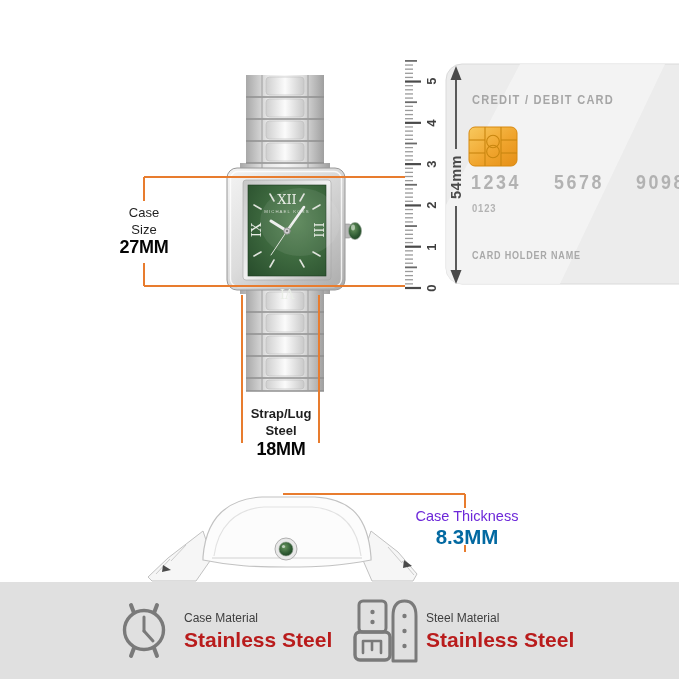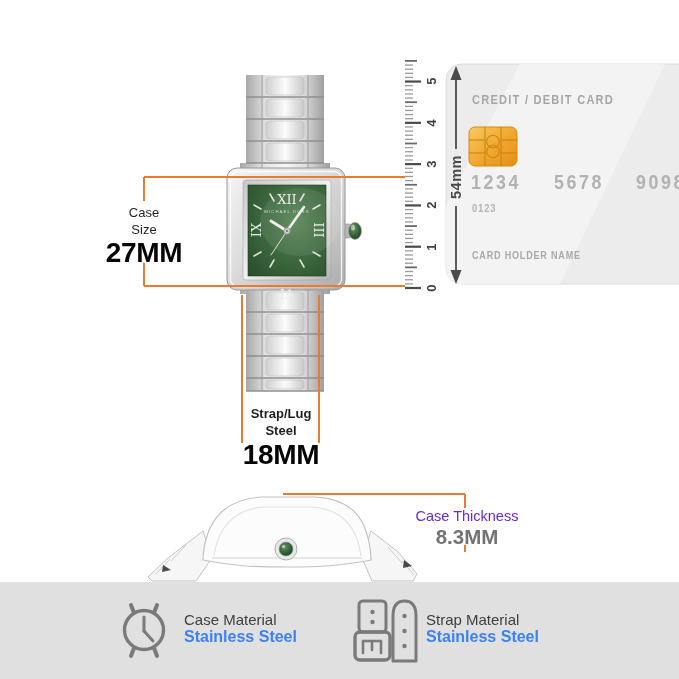--- a/index.html
+++ b/index.html
@@ -3,41 +3,41 @@
 <meta charset="utf-8">
 <style>
   html,body{margin:0;padding:0;background:#fff;}
   #stage{position:relative;width:679px;height:679px;overflow:hidden;background:#fff;
          font-family:"Liberation Sans",sans-serif;}
   #bg{position:absolute;left:0;top:0;width:679px;height:679px;}
   .txt{position:absolute;color:#222;}
   .center{text-align:center;}
   
   .mlabel{font-size:13px;line-height:1.28;color:#1f1f1f;}
-  .mvalue{font-size:28px;font-weight:bold;color:#050505;letter-spacing:-0.3px;}
+  .mvalue{font-size:18px;font-weight:bold;color:#050505;letter-spacing:-0.3px;}
   
   .rl{position:absolute;left:422px;width:18px;height:14px;display:flex;align-items:center;
       justify-content:center;font-size:13px;font-weight:bold;color:#3f3f3f;
       transform:rotate(-90deg);}
   .ruler54{position:absolute;left:426px;top:169px;width:60px;height:16px;display:flex;
       align-items:center;justify-content:center;font-size:14.5px;font-weight:bold;color:#4a4a4a;
       transform:rotate(-90deg);letter-spacing:.5px;}
   
   .cardtxt{color:#a6a6a6;font-weight:bold;transform-origin:left center;transform:scaleX(.82);}
   .card-title{left:472px;top:92px;font-size:13.5px;letter-spacing:1.5px;}
   .card-numbers{left:471px;top:170px;display:flex;gap:24px;color:#b2b2b2;}
   .card-numbers span{font-size:21px;font-weight:bold;letter-spacing:3px;
       transform:scaleX(.85);transform-origin:left center;display:inline-block;}
   .card-sub{left:472px;top:202px;font-size:11.5px;letter-spacing:1px;color:#b3b3b3;}
   .card-holder{left:472px;top:249px;font-size:11px;letter-spacing:1px;color:#a9a9a9;}
   
-  .mat-label{font-size:15px;color:#3e3e3e;text-align:right;}
-  .mat-value{font-size:16px;font-weight:bold;color:#3b82f6;}
+  .mat-label{font-size:12px;color:#3e3e3e;text-align:right;}
+  .mat-value{font-size:21px;font-weight:bold;color:#b91c1c;}
   .thick-label{font-size:14.5px;color:#6d28d9;}
-  .thick-value{font-size:20.5px;font-weight:bold;color:#737373;}
+  .thick-value{font-size:20.5px;font-weight:bold;color:#0369a1;}
 </style>
 </head>
 <body>
 
 <div id="stage">
 
   <svg id="bg" viewBox="0 0 679 679">
     <defs>
       <linearGradient id="bandGrad" x1="0" y1="0" x2="1" y2="0">
         <stop offset="0" stop-color="#a8a8a8"></stop>
@@ -346,16 +346,16 @@
   <div class="txt card-numbers">
     <span>1234</span>
     <span>5678</span>
     <span>9098</span>
   </div>
   <div class="txt cardtxt card-sub">0123</div>
   <div class="txt cardtxt card-holder">CARD HOLDER NAME</div>
 
   <div class="txt mat-label" style="left:184px;top:611px;">Case Material</div>
   <div class="txt mat-value" style="left:184px;top:628px;">Stainless Steel</div>
-  <div class="txt mat-label" style="left:426px;top:611px;">Strap Material</div>
+  <div class="txt mat-label" style="left:426px;top:611px;">Steel Material</div>
   <div class="txt mat-value" style="left:426px;top:628px;">Stainless Steel</div>
 
 </div>
 
 </body></html>

